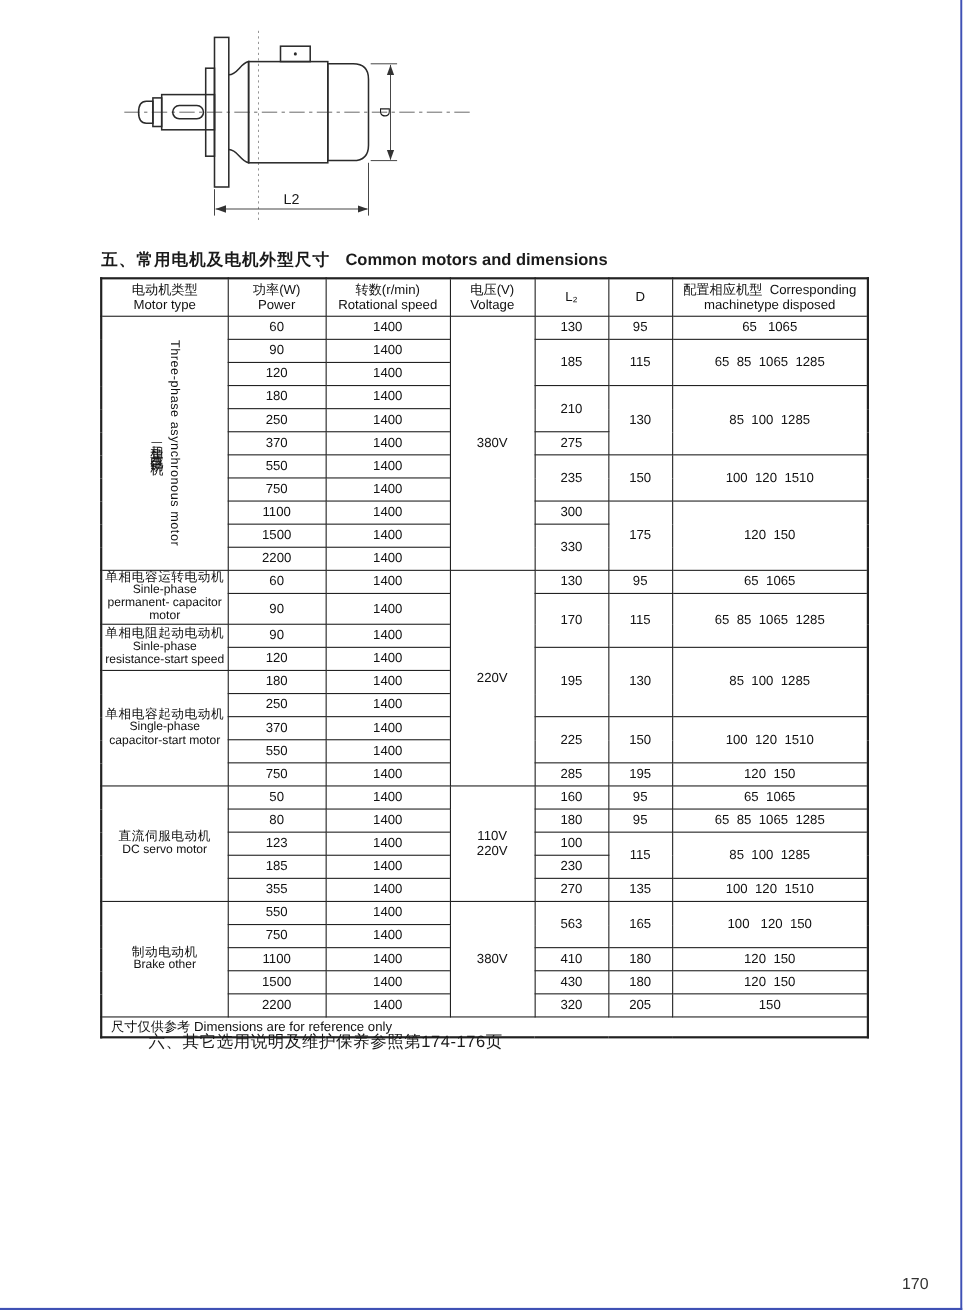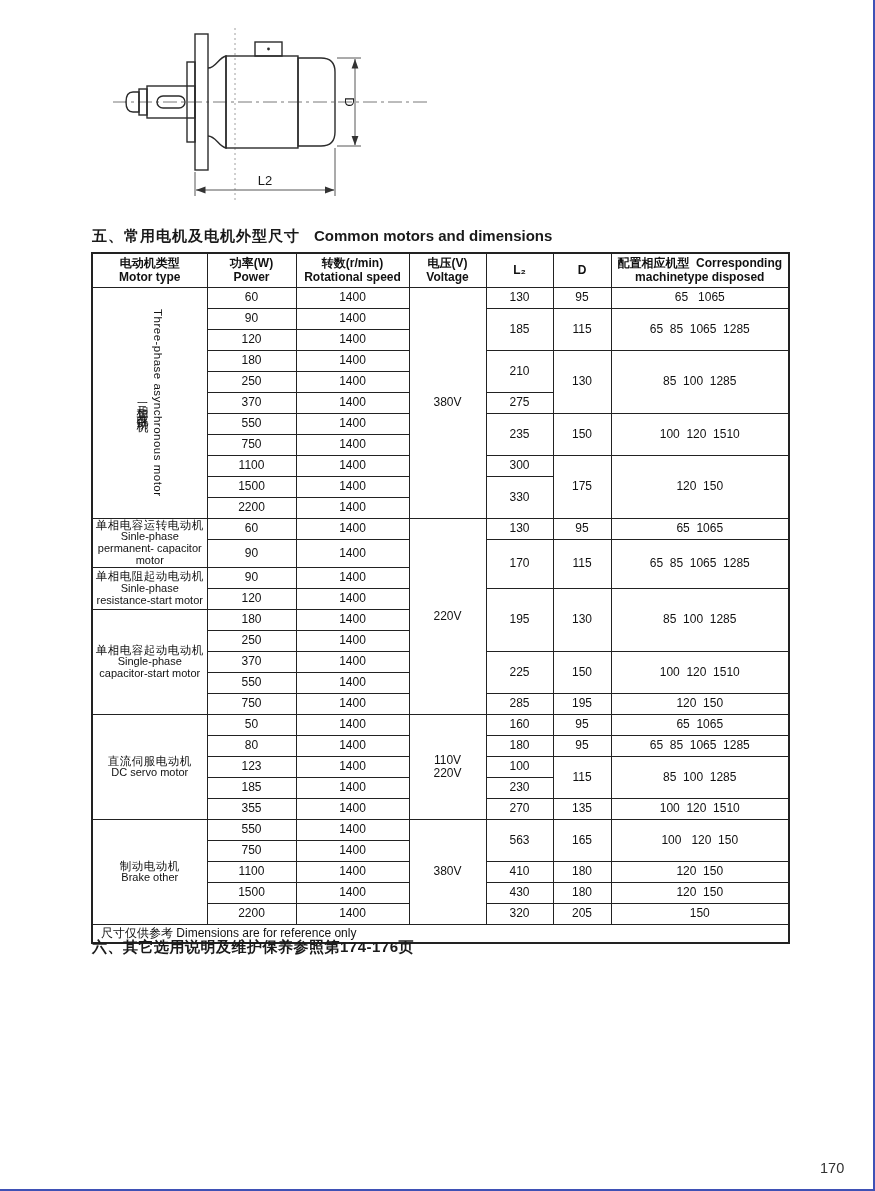--- a/index.html
+++ b/index.html
@@ -9,32 +9,32 @@
     border-right:2px solid #3f51b5;border-bottom:2px solid #3f51b5;box-sizing:border-box;
   }
   .drawing{position:absolute;left:105px;top:22px;}
   .sec5{position:absolute;left:92px;top:227px;font-size:15px;white-space:nowrap;text-align:center;}
   .sec5 .zh{font-weight:bold;letter-spacing:1px;}
   .sec5 .en{font-weight:bold;margin-left:14px;}
   .tblwrap{position:absolute;left:91px;top:252px;}
   table{border-collapse:collapse;table-layout:fixed;border:2px solid #222;}
   th,td{border:1px solid #222;text-align:center;vertical-align:middle;
         font-size:12px;color:#111;padding:0;height:20px;line-height:1.12;white-space:pre;}
-  thead th{height:33px;font-weight:bold;font-size:12px;}
+  thead th{height:33px;font-weight:normal;font-size:12px;}
   thead .hl{display:block;}
   td.lbl{white-space:normal;font-size:11px;line-height:1.08;padding:0 1px;margin-left:20px;}
   td.lbl .lzh{display:block;font-size:11.5px;letter-spacing:0.5px;}
   td.lbl .len{display:block;}
   td.vcell{white-space:normal;}
   .vwrap{display:flex;flex-direction:row;align-items:center;justify-content:center;gap:3px;}
   .vzh{writing-mode:vertical-rl;text-orientation:upright;font-size:12px;letter-spacing:3px;}
   .ven{writing-mode:vertical-rl;font-size:11.5px;letter-spacing:0.5px;}
   tfoot td{height:17px;text-align:left;padding-left:8px;font-size:12px;white-space:pre;}
   .sec6{position:absolute;left:92px;top:938px;font-size:15px;}
-  .sec6 .zh{display:block;font-weight:bold;letter-spacing:0.5px;}
+  .sec6 .zh{display:block;font-weight:normal;letter-spacing:0.5px;margin-left:43px;}
   .sec6 .en{display:block;font-weight:bold;margin-left:36px;margin-top:4px;}
   .pagenum{position:absolute;left:820px;top:1160px;font-size:14.5px;color:#333;}
   svg .obj{stroke:#2b2b2b;stroke-width:1.4;fill:none;}
   svg .thin{stroke:#444;stroke-width:0.9;fill:none;}
   svg .cl{stroke:#555;stroke-width:0.8;fill:none;stroke-dasharray:14 4 3 4;}
   svg .dot{stroke:#888;stroke-width:0.8;fill:none;stroke-dasharray:2 3;}
   svg text{fill:#1a1a1a;font-family:"Liberation Sans",sans-serif;}
 </style>
 </head>
 <body>
@@ -192,21 +192,21 @@
           <tr>
             <td>90</td>
             <td>1400</td>
             <td rowspan="2">170</td>
             <td rowspan="2">115</td>
             <td rowspan="2">65  85  1065  1285</td>
           </tr>
           <tr>
             <td rowspan="2" class="lbl">
               <span class="lzh">单相电阻起动电动机</span>
-              <span class="len">Sinle-phase resistance-start motor</span>
+              <span class="len">Sinle-phase resistance-start speed</span>
             </td>
             <td>90</td>
             <td>1400</td>
           </tr>
           <tr>
             <td>120</td>
             <td>1400</td>
             <td rowspan="3">195</td>
             <td rowspan="3">130</td>
             <td rowspan="3">85  100  1285</td>

